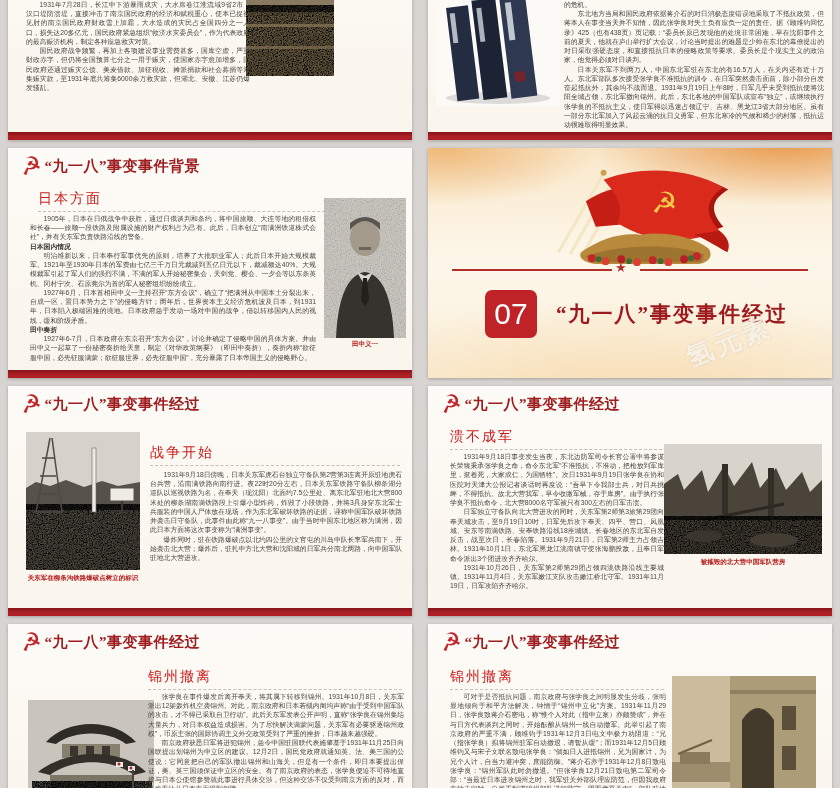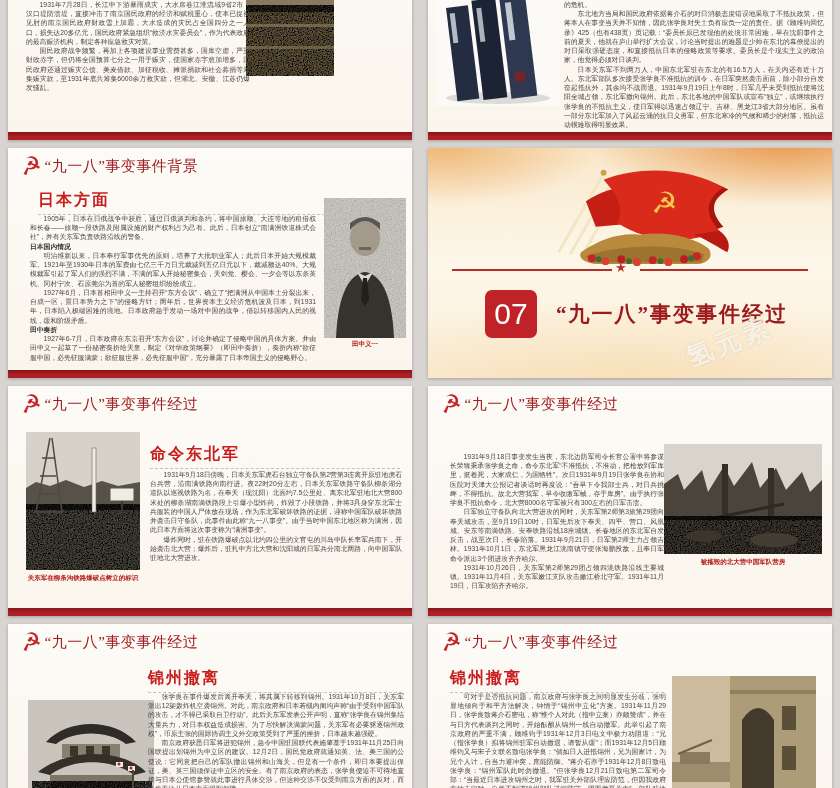--- a/index.html
+++ b/index.html
@@ -6,22 +6,22 @@
   #screen{position:relative;width:840px;height:788px;background:#d7d4d2;overflow:hidden;
           font-family:"Liberation Sans",sans-serif;}
   .slide{position:absolute;width:404px;height:230px;
          background:linear-gradient(180deg,#fdfbf7,#faf5ec);
          box-shadow:0 1px 3px rgba(90,80,70,.4);overflow:hidden;}
   .abs{position:absolute;}
   .redbar{position:absolute;left:0;right:0;bottom:0;height:8px;
           background:linear-gradient(180deg,#8e161b 15%,#ae2026 60%);}
   .hdr{position:absolute;left:12px;top:6px;display:flex;align-items:center;gap:3px;}
   .emblem{font-size:24px;line-height:1;color:#c2262b;transform:rotate(-12deg);}
-  .stitle{font-family:"Liberation Serif",serif;font-weight:normal;font-size:15px;color:#9e1d20;letter-spacing:.5px;}
-  .sechead{font-weight:bold;font-size:16px;color:#c81e1e;letter-spacing:2px;}
+  .stitle{font-family:"Liberation Serif",serif;font-weight:bold;font-size:15px;color:#9e1d20;letter-spacing:.5px;}
+  .sechead{font-weight:normal;font-size:14px;color:#c81e1e;letter-spacing:2px;}
   .dash{border-top:1px dashed #c8c0b4;margin-top:3px;}
   .btxt{font-size:6.8px;line-height:1.36;color:#4a4643;text-align:justify;overflow:hidden;}
   .btxt p{text-indent:2em;margin:0;}
   .btxt p.nind{text-indent:0;}
   .btxt p.bold{font-weight:bold;text-indent:0;color:#3a3734;}
   .pcap{position:absolute;font-size:6.5px;font-weight:bold;color:#b41c1c;text-align:center;}
   .photo{position:absolute;display:block;}
   
   .divider-bg{background:
      radial-gradient(90% 55% at 88% -5%, rgba(230,143,60,.95), rgba(230,143,60,0) 55%),
@@ -174,34 +174,38 @@
       <rect y="78" width="114" height="60" fill="#7a7467" filter="url(#grain)"></rect>
       <g stroke="#4e4a43" stroke-width="1.5" fill="none">
         <path d="M10 80 L24 6 M36 80 L26 6 M12 62 L32 62 M14 44 L30 44 M16 26 L28 26 M10 80 L36 80"></path>
       </g>
       <rect x="66" y="16" width="4" height="64" fill="#eceae3" stroke="#6b675f" stroke-width=".6"></rect>
       <rect x="84" y="56" width="24" height="13" fill="#efece4" stroke="#55524a" stroke-width="1"></rect>
       <rect x="95" y="69" width="2" height="12" fill="#3a3731"></rect>
     </svg>
     <div class="pcap" style="left:10px;top:188px;width:130px">关东军在柳条沟铁路爆破点树立的标识</div>
     <div class="abs" style="left:142px;top:58px">
-      <div class="sechead">命令东北军</div>
+      <div class="sechead">战争开始</div>
       <div class="dash" style="width:250px"></div>
     </div>
     <div class="btxt abs" style="left:142px;top:84px;width:252px;height:132px">
       <p>1931年9月18日傍晚，日本关东军虎石台独立守备队第2营第3连离开原驻地虎石台兵营，沿南满铁路向南行进。夜22时20分左右，日本关东军铁路守备队柳条湖分遣队以巡视铁路为名，在奉天（现沈阳）北面约7.5公里处、离东北军驻地北大营800米处的柳条湖南满铁路段上引爆小型炸药，炸毁了小段铁路，并将3具身穿东北军士兵服装的中国人尸体放在现场，作为东北军破坏铁路的证据，诬称中国军队破坏铁路并袭击日守备队，此事件由此称“九一八事变”。由于当时中国东北地区称为满洲，因此日本方面将这次事变称为“满洲事变”。</p>
       <p>爆炸同时，驻在铁路爆破点以北约四公里的文官屯的川岛中队长率军兵南下，开始袭击北大营；爆炸后，驻扎中方北大营和沈阳城的日军兵分南北两路，向中国军队驻地北大营进攻。</p>
     </div>
     <div class="redbar"></div>
   </div>
 
   <div class="slide" style="left:428px;top:386px">
     <div class="hdr">
       <span class="emblem">☭</span>
       <span class="stitle">“九一八”事变事件经过</span>
+    </div>
+    <div class="abs" style="left:22px;top:42px">
+      <div class="sechead">溃不成军</div>
+      <div class="dash" style="width:212px"></div>
     </div>
     <div class="btxt abs" style="left:22px;top:66px;width:214px;height:150px">
       <p>1931年9月18日事变发生当夜，东北边防军司令长官公署中将参谋长荣臻秉承张学良之命，命令东北军“不准抵抗，不准动，把枪放到军库里，挺着死，大家成仁，为国牺牲”。次日1931年9月19日张学良在协和医院对天津大公报记者谈话时再度说：“吾早下令我部士兵，对日兵挑衅，不得抵抗。故北大营我军，早令收缴军械，存于库房”。由于执行张学良不抵抗命令，北大营8000名守军被只有300左右的日军击溃。</p>
       <p>日军独立守备队向北大营进攻的同时，关东军第2师第3旅第29团向奉天城攻击，至9月19日10时，日军先后攻下奉天、四平、营口、凤凰城、安东等南满铁路、安奉铁路沿线18座城镇。长春地区的东北军自发反击，战至次日，长春陷落。1931年9月21日，日军第2师主力占领吉林。1931年10月1日，东北军黑龙江洮南镇守使张海鹏投敌，且奉日军命令派出3个团进攻齐齐哈尔。</p>
       <p>1931年10月26日，关东军第2师第29团占领四洮铁路沿线主要城镇。1931年11月4日，关东军嫩江支队攻击嫩江桥北守军。1931年11月19日，日军攻陷齐齐哈尔。</p>
     </div>
     <svg class="photo" style="left:236px;top:58px" width="158" height="110" viewBox="0 0 158 110">
       <rect width="158" height="110" fill="#d8d4cb"></rect>
       <path d="M0 40 L14 30 L20 46 L38 26 L44 48 L60 22 L70 42 L88 18 L96 44 L112 24 L122 46 L138 28 L146 48 L158 36 L158 82 L0 82 Z" fill="#4a443b"></path>
       <rect x="58" y="20" width="6" height="50" fill="#332e27"></rect>

